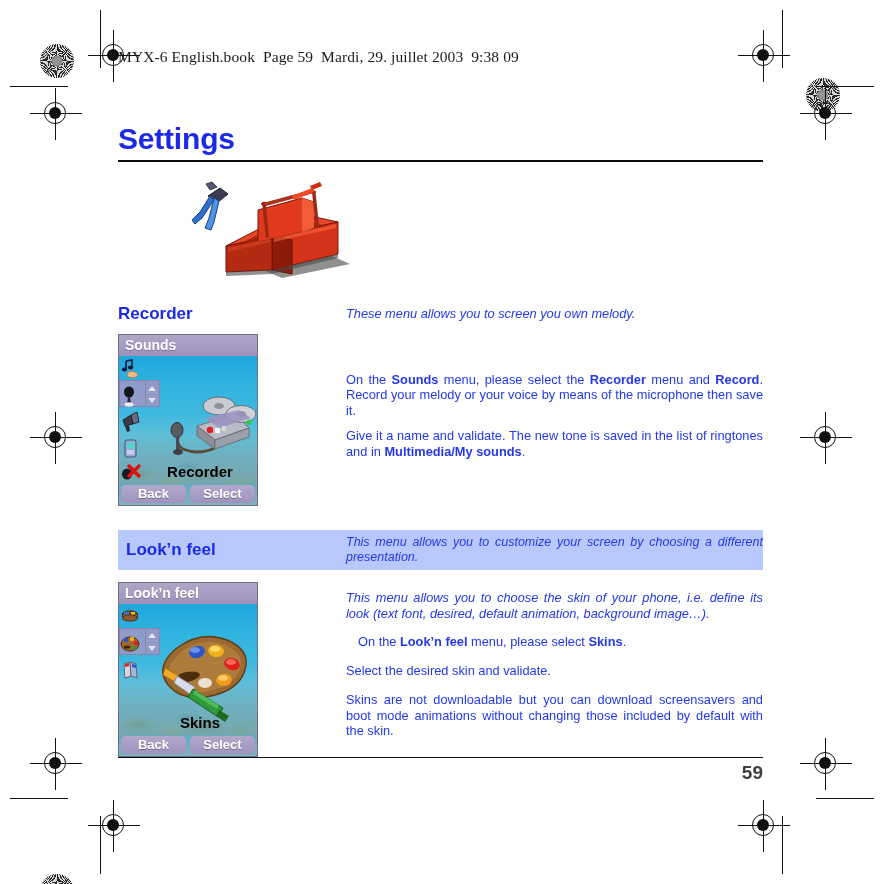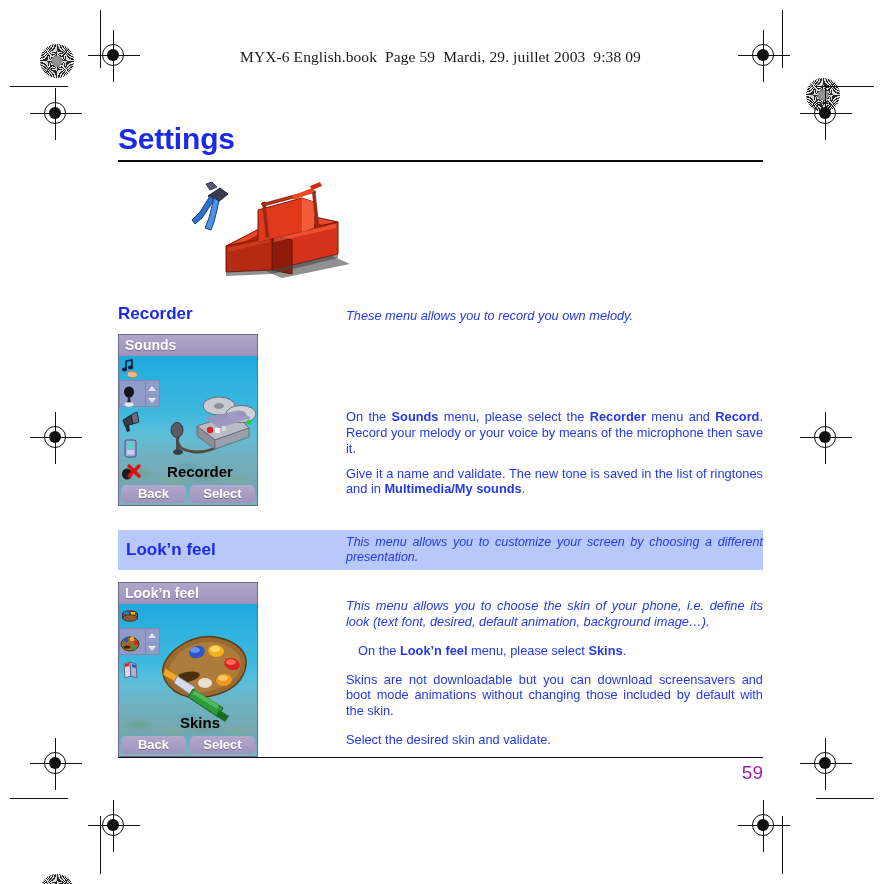--- a/index.html
+++ b/index.html
@@ -71,21 +71,20 @@
     top: 48px;
     width: 645px;
   }
 
   .file-header {
     font-family: "Liberation Serif", serif;
     font-size: 15.5px;
     color: #1a1a1a;
     white-space: pre;
     letter-spacing: 0.1px;
-    text-align: center;
   }
 
   .doc-title {
     margin-top: 56px;
     font-size: 30px;
     font-weight: bold;
     color: #1b2ae6;
     letter-spacing: -0.2px;
   }
 
@@ -130,21 +129,21 @@
     font-size: 12.5px;
     font-style: italic;
     color: #2438e8;
     text-align: justify;
     line-height: 1.18;
     flex: 1;
   }
 
   .row {
     display: flex;
-    align-items: flex-end;
+    align-items: center;
   }
   .col-left {
     flex: 0 0 228px;
     width: 228px;
   }
   .col-right {
     flex: 1;
   }
 
   p.body {
@@ -270,22 +269,22 @@
     width: 645px;
     border-top: 1.6px solid #0d0d0d;
   }
   .page-num {
     position: absolute;
     left: 118px;
     top: 762px;
     width: 645px;
     text-align: right;
     font-size: 19px;
-    font-weight: normal;
-    color: #a21caf;
+    font-weight: bold;
+    color: #404040;
     font-family: "Liberation Sans", sans-serif;
   }
 </style>
 </head>
 <body>
 
 <div class="mark starburst" style="left:40px; top:44px;"></div>
 <div class="mark starburst" style="left:806px; top:44px;"></div>
 <div class="mark starburst" style="left:40px; top:806px;"></div>
 
@@ -404,21 +403,21 @@
     </svg>
   </div>
 
   <div style="margin-top:20px;">
 
     <div class="row">
       <div class="col-left">
         <div class="section-head-plain">Recorder</div>
       </div>
       <div class="col-right">
-        <p class="body italic tight">These menu allows you to record you own melody.</p>
+        <p class="body italic tight">These menu allows you to screen you own melody.</p>
       </div>
     </div>
 
     <div class="row" style="margin-top:10px;">
       <div class="col-left">
 
         <div class="phone">
           <div class="phone-title">Sounds</div>
           <div class="phone-body">
             <div class="seabed"></div>
@@ -594,22 +593,22 @@
             <div class="softkey">Back</div>
             <div class="softkey">Select</div>
           </div>
         </div>
 
       </div>
 
       <div class="col-right">
         <p class="body italic">This menu allows you to choose the skin of your phone, i.e. define its look (text font, desired, default animation, background image…).</p>
         <p class="body" style="margin-top:13px;margin-left:12px;">On the <b>Look’n feel</b> menu, please select <b>Skins</b>.</p>
+        <p class="body" style="margin-top:13px;">Select the desired skin and validate.</p>
         <p class="body" style="margin-top:13px;">Skins are not downloadable but you can download screensavers and boot mode animations without changing those included by default with the skin.</p>
-        <p class="body" style="margin-top:13px;">Select the desired skin and validate.</p>
       </div>
     </div>
   </div>
 
 </div>
 
 <div class="footer-rule"></div>
 <div class="page-num">59</div>
 
 </body></html>

